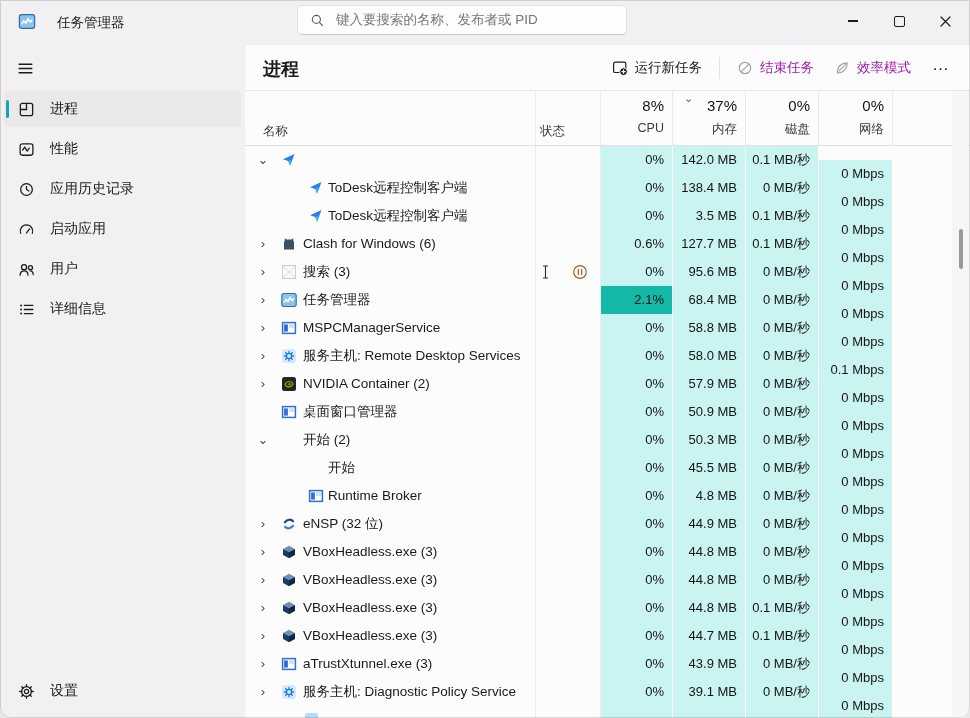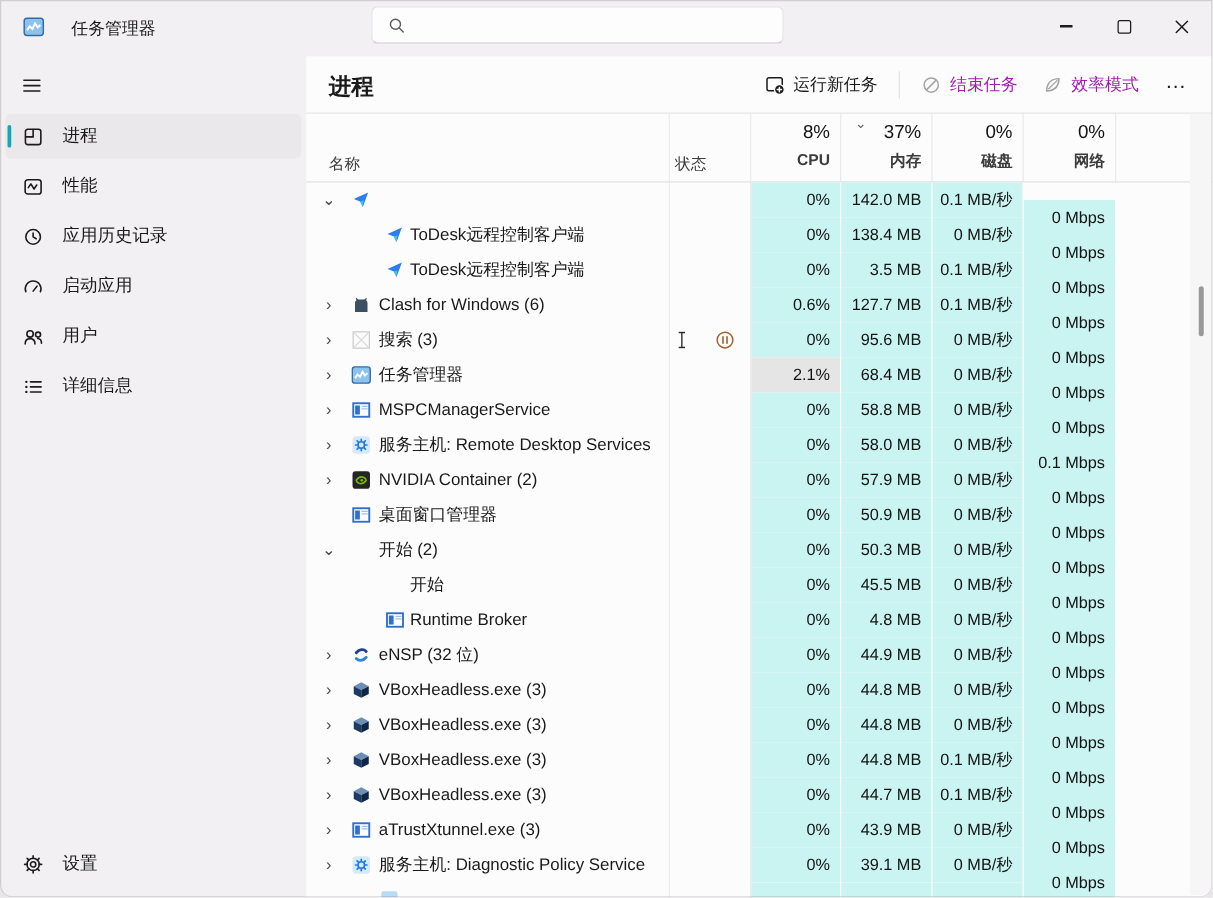--- a/index.html
+++ b/index.html
@@ -45,21 +45,21 @@
   .tmore{padding:2px 10px 8px;font-size:17px;letter-spacing:1px;color:#1b1b1b;border-radius:5px;}
   .topline{position:absolute;left:0;top:45px;right:0;height:1px;background:#e7e6e8;}
 
   
   .table{position:absolute;left:0;top:45px;right:0;bottom:0;}
   .thead{position:absolute;left:0;top:0;width:725px;height:56px;border-bottom:1px solid #e1e0e2;box-sizing:border-box;}
   .hname{position:absolute;left:18px;top:33px;font-size:12.5px;color:#3c3c3c;}
   .hstatus{position:absolute;left:295px;top:33px;font-size:12.5px;color:#3c3c3c;}
   .hcell{position:absolute;top:0;height:56px;box-sizing:border-box;text-align:right;padding-right:8px;}
   .hcell .pct{position:absolute;right:8px;top:7px;font-size:15px;color:#141414;}
-  .hcell .clabel{position:absolute;right:8px;top:31px;font-size:12.5px;color:#3c3c3c;font-weight:bold;}
+  .hcell .clabel{position:absolute;right:8px;top:31px;font-size:12.5px;color:#3c3c3c;}
   .hc-cpu{left:355px;width:72px;} .hc-mem{left:427px;width:73px;}
   .hc-disk{left:500px;width:73px;} .hc-net{left:573px;width:74px;}
   .sortmark{position:absolute;left:12px;top:2px;font-size:11px;color:#5a5a5a;}
   .vline{position:absolute;top:0;width:1px;height:56px;background:#e9e8ea;}
   .vlong{position:absolute;top:0;bottom:0;width:1px;background:#ececec;height:auto;}
 
   .tbody{position:absolute;left:0;top:56px;width:725px;}
   .row{position:relative;height:28px;}
   .twisty{position:absolute;left:10px;top:0;width:16px;height:28px;line-height:28px;text-align:center;font-size:13px;color:#4a4a4a;}
   .picon{position:absolute;left:36px;top:6px;width:16px;height:16px;}
@@ -68,21 +68,21 @@
   .row.lvl1 .pname{left:83px;}
   .status{position:absolute;left:290px;top:0;width:65px;height:28px;}
   .ibeam{position:absolute;left:6px;top:7px;display:none;}
   .pauseico{position:absolute;left:37px;top:6px;display:none;}
   .row.has-cursor .ibeam{display:block;}
   .row.suspended .pauseico{display:block;}
   .cell{position:absolute;top:0;height:28px;background:#c9f4f1;box-sizing:border-box;
     text-align:right;padding-right:8px;line-height:28px;font-size:13px;color:#141414;white-space:nowrap;}
   .cell.cpu{left:356px;width:71px;} .cell.mem{left:428px;width:72px;}
   .cell.disk{left:501px;width:72px;text-align:right;} .cell.net{left:574px;width:73px;margin-top:14px;}
-  .cell.hot{background:#e5e5e5;}
+  .cell.hot{background:#14b8a6;}
   .row.partial{height:12px;overflow:hidden;}
   .row.partial .cell{height:12px;}
   .sliver-icon{position:absolute;left:60px;top:7px;width:13px;height:5px;border-radius:2px 2px 0 0;background:#b9dcf6;}
 
   
   .scrolltrack{position:absolute;right:1px;top:46px;bottom:2px;width:17px;background:#f7f6f7;border-radius:0 0 8px 0;}
   .scrollthumb{position:absolute;left:7px;top:138px;width:4px;height:40px;background:#999;border-radius:2px;}
 
   svg{display:block;}
 </style>
@@ -100,20 +100,21 @@
     </span>
     <span class="apptitle">任务管理器</span>
 
     <div class="searchbox">
       <span>
         <svg width="15" height="15" viewBox="0 0 16 16">
             <circle cx="6.8" cy="6.8" r="4.3" fill="none" stroke="#5a5a5a" stroke-width="1.2"></circle>
             <path d="M10.1 10.1L13.4 13.4" stroke="#5a5a5a" stroke-width="1.2" stroke-linecap="round"></path>
           </svg>
       </span>
+      <span class="ph">键入要搜索的名称、发布者或 PID</span>
     </div>
 
     <div class="wcbtn wc-min">
         <i></i>
       </div>
     <div class="wcbtn wc-max">
         <i></i>
       </div>
     <div class="wcbtn wc-close">
       <svg width="11" height="11" viewBox="0 0 11 11">

